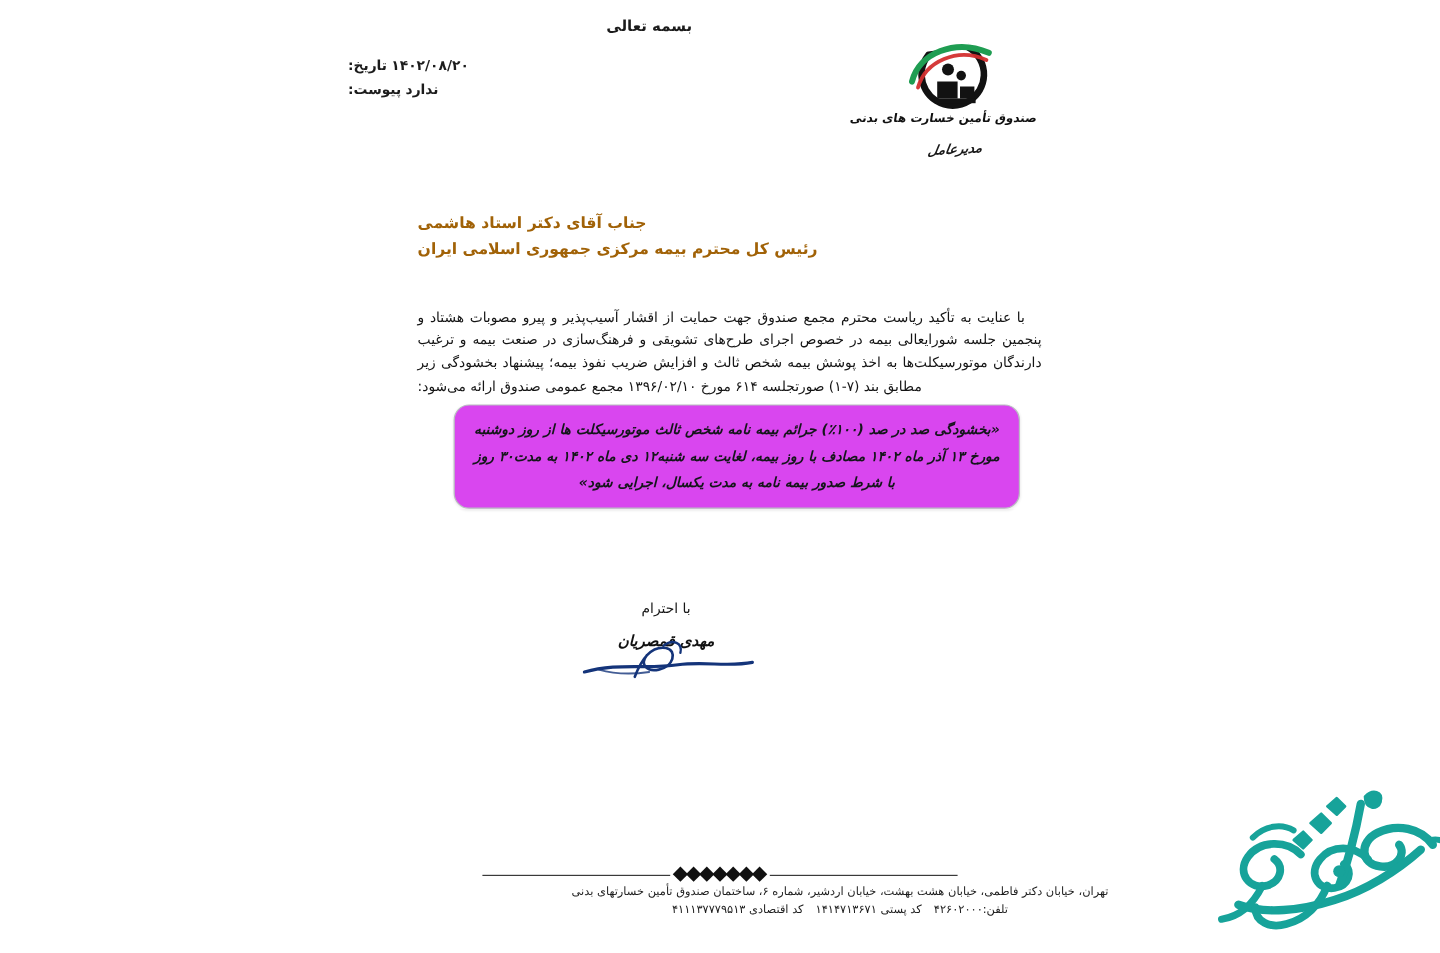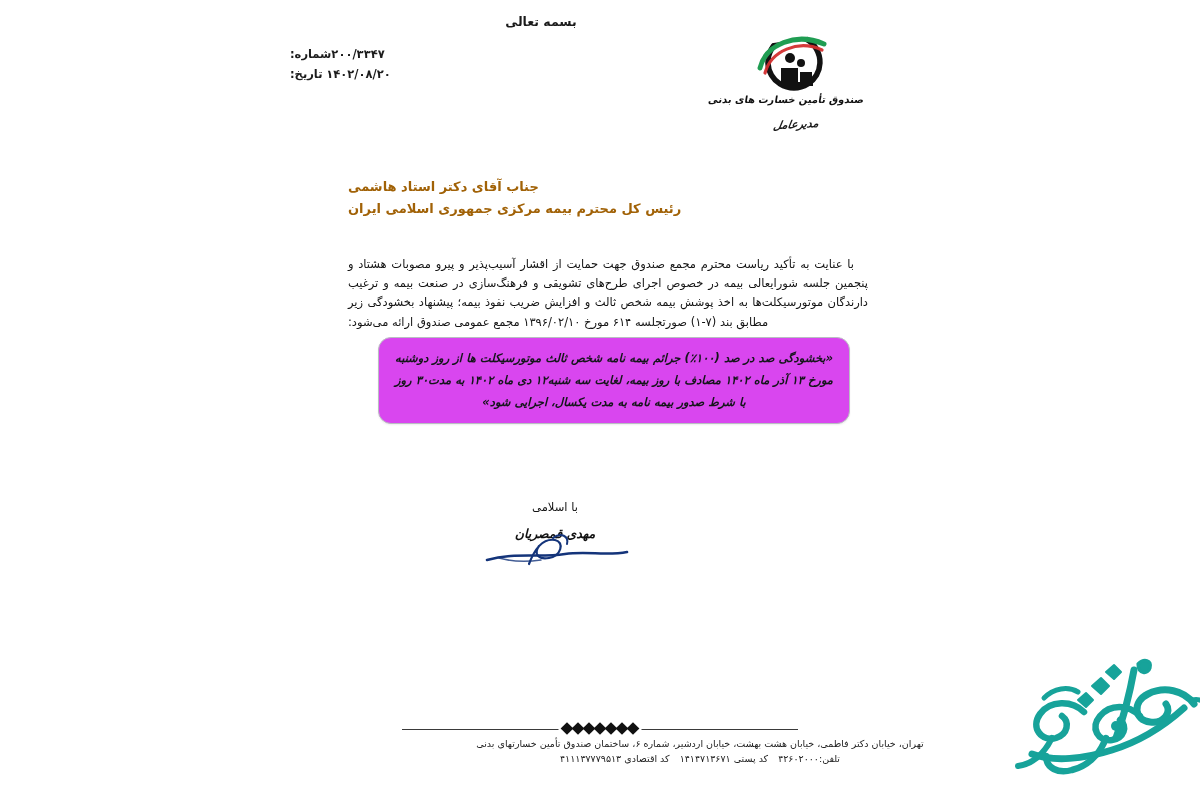--- a/index.html
+++ b/index.html
@@ -261,25 +261,26 @@
 </style>
 </head>
 <body>
 
 <div id="page">
 
   <div class="bismillah">بسمه تعالی</div>
 
   <div class="meta">
     <div class="meta-row">
-      <span class="meta-val">۲۰۰/۳۳۴۷</span><span class="meta-label">شماره:</span>
+      <span class="meta-val">۱۴۰۲/۰۸/۲۰</span>
+      <span class="meta-label">تاریخ:</span>
     </div>
     <div class="meta-row">
-      <span class="meta-val">۱۴۰۲/۰۸/۲۰</span>
-      <span class="meta-label">تاریخ:</span>
+      <span class="meta-val">ندارد</span>
+      <span class="meta-label">پیوست:</span>
     </div>
   </div>
 
   <div class="logo-wrap">
     <svg class="logo-emblem" viewBox="0 0 84 70">
 
       <path d="M 42 6 A 26 26 0 1 1 41.9 6" fill="none" stroke="#121212" stroke-width="5.5"></path>
       <path d="M 14 14 A 30 30 0 0 1 58 8" fill="#ffffff" stroke="none"></path>
 
       <path d="M 8 38 C 14 14, 44 2, 72 14" fill="none" stroke="#1f9d52" stroke-width="5" stroke-linecap="round"></path>
@@ -303,21 +304,21 @@
 
 
   <div class="body-para">با عنایت به تأکید ریاست محترم مجمع صندوق جهت حمایت از اقشار آسیب‌پذیر و پیرو مصوبات هشتاد و پنجمین جلسه شورایعالی بیمه در خصوص اجرای طرح‌های تشویقی و فرهنگ‌سازی در صنعت بیمه و ترغیب دارندگان موتورسیکلت‌ها به اخذ پوشش بیمه شخص ثالث و افزایش ضریب نفوذ بیمه؛ پیشنهاد بخشودگی زیر مطابق بند (۷-۱) صورتجلسه ۶۱۴ مورخ ۱۳۹۶/۰۲/۱۰ مجمع عمومی صندوق ارائه می‌شود:</div>
 
   <div class="quote-box">
     <div class="quote-text">«بخشودگی صد در صد (۱۰۰٪) جرائم بیمه نامه شخص ثالث موتورسیکلت ها از روز دوشنبه مورخ ۱۳ آذر ماه ۱۴۰۲ مصادف با روز بیمه، لغایت سه شنبه۱۲ دی ماه ۱۴۰۲ به مدت۳۰ روز با شرط صدور بیمه نامه به مدت یکسال، اجرایی شود»</div>
   </div>
 
 
   <div class="sig-block">
-    <div class="sig-regards">با اسلامی</div>
+    <div class="sig-regards">با احترام</div>
     <div class="sig-name">مهدی قمصریان</div>
     <svg class="sig-scribble" viewBox="0 0 172 52">
       <path d="M 18 42 C 46 34, 70 40, 96 36 C 118 33, 138 38, 158 34" fill="none" stroke="#14347a" stroke-width="2.6" stroke-linecap="round"></path>
       <path d="M 60 46 C 66 30, 74 20, 86 22 C 96 24, 92 38, 80 40 C 70 42, 64 36, 70 28" fill="none" stroke="#14347a" stroke-width="2.2" stroke-linecap="round"></path>
       <path d="M 84 20 C 92 14, 100 18, 98 26" fill="none" stroke="#14347a" stroke-width="2" stroke-linecap="round"></path>
       <path d="M 30 40 C 44 44, 58 44, 72 42" fill="none" stroke="#14347a" stroke-width="1.6" stroke-linecap="round" opacity="0.8"></path>
     </svg>
   </div>
 
   <div class="footer">

